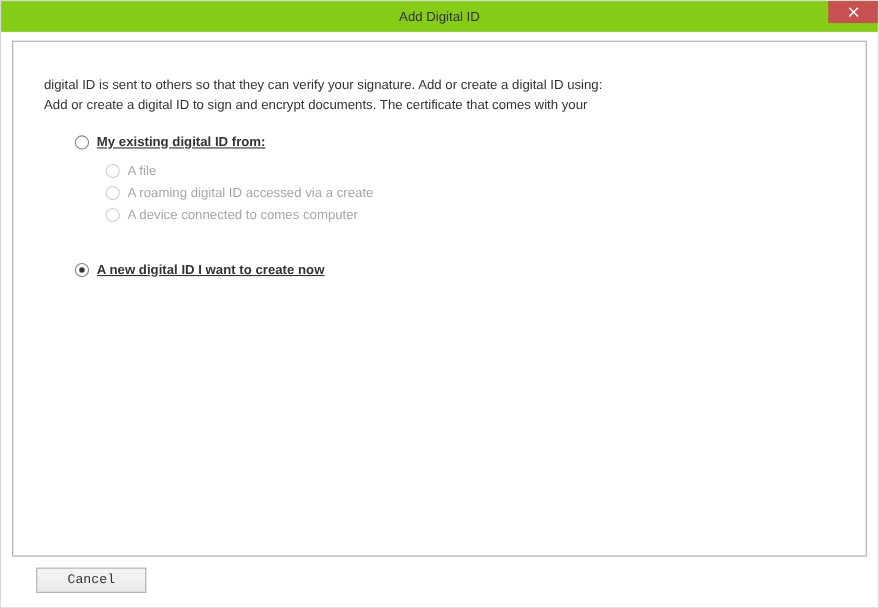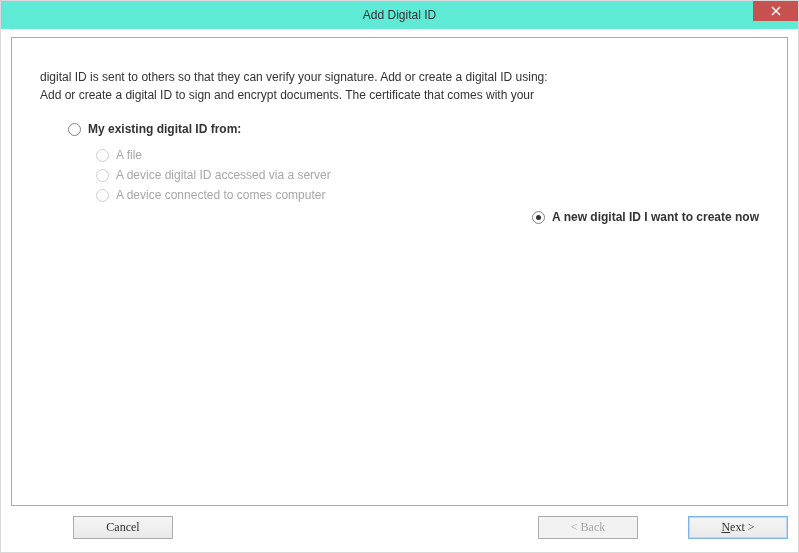--- a/index.html
+++ b/index.html
@@ -16,21 +16,21 @@
   }
   .window {
     width: 799px;
     height: 553px;
     border: 1px solid #d9d9d9;
     background: #ffffff;
     position: relative;
   }
   .titlebar {
     height: 28px;
-    background: #5eead4;
+    background: #84cc16;
     position: relative;
     display: flex;
     align-items: center;
     justify-content: center;
   }
   .titlebar-title {
     font-size: 12px;
     color: #333;
   }
   .close-btn {
@@ -65,20 +65,21 @@
   }
   .radio-row {
     display: flex;
     align-items: center;
     gap: 7px;
     margin-bottom: 8px;
   }
   .radio-main {
     margin-left: 28px;
     margin-bottom: 12px;
+    text-decoration: underline;
   }
   .radio-main:last-of-type { margin-top: 18px; }
   .radio-sub {
     margin-left: 56px;
     margin-bottom: 6px;
   }
   .radio-sub .radio-label { color: #a7a7a7; text-align: center; }
   .radio {
     width: 13px;
     height: 13px;
@@ -109,28 +110,27 @@
     height: 30px;
     display: flex;
     align-items: center;
   }
   .btn {
     height: 23px;
     min-width: 100px;
     border: 1px solid #acacac;
     background: linear-gradient(#f5f5f5, #e9e9e9);
     font-size: 12px;
-    font-family: Liberation Serif, serif;
+    font-family: Liberation Mono, monospace;
     color: #333;
     cursor: pointer;
     padding: 0 10px;
     display: inline-flex;
     align-items: center;
     justify-content: center;
-    margin-left: 40px;
   }
   .btn.disabled {
     color: #a7a7a7;
     background: #f2f2f2;
     cursor: default;
   }
   .btn.default {
     border: 1px solid #7eb4ea;
     box-shadow: inset 0 0 0 1px #bcd8f3;
   }
@@ -169,40 +169,34 @@
         <span class="radio"></span>
         <span class="radio-label bold">My existing digital ID from:</span>
       </div>
 
       <div class="radio-row radio-sub">
         <span class="radio disabled"></span>
         <span class="radio-label">A file</span>
       </div>
       <div class="radio-row radio-sub">
         <span class="radio disabled"></span>
-        <span class="radio-label">A device digital ID accessed via a server</span>
+        <span class="radio-label">A roaming digital ID accessed via a create</span>
       </div>
       <div class="radio-row radio-sub">
         <span class="radio disabled"></span>
         <span class="radio-label">A device connected to comes computer</span>
       </div>
 
-      <div class="radio-row radio-main" style="margin-top:8px;justify-content:flex-end;">
+      <div class="radio-row radio-main" style="margin-top:36px;">
         <span class="radio selected"></span>
         <span class="radio-label bold">A new digital ID I want to create now</span>
       </div>
 
     </div>
   </div>
 
   <div class="footer">
     <div class="cancel-wrap">
       <button class="btn">Cancel</button>
     </div>
-    <div class="footer-right">
-      <button class="btn disabled">&lt; Back</button>
-      <button class="btn default">
-        <span><span class="mnemonic">N</span><span>ext &gt;</span></span>
-      </button>
-    </div>
   </div>
 
 </div>
 
 </body></html>

